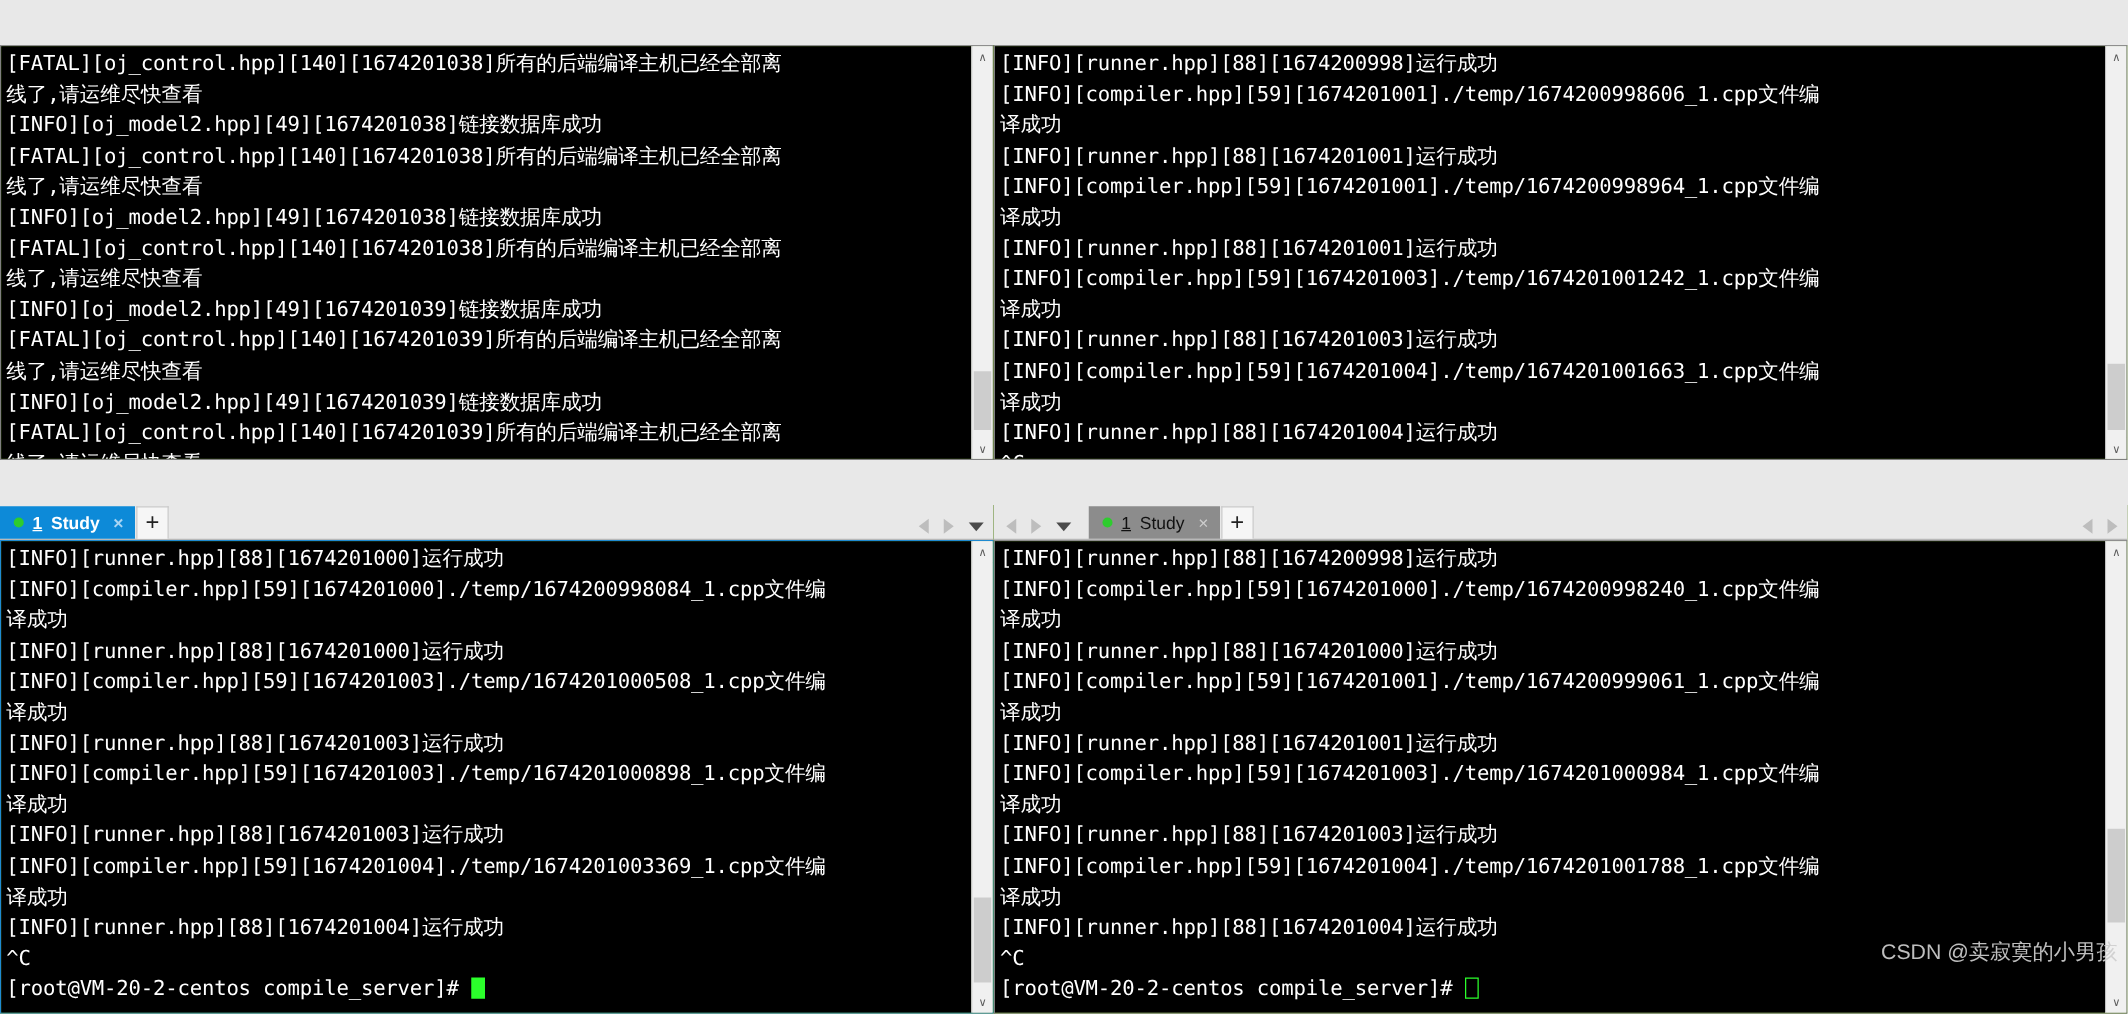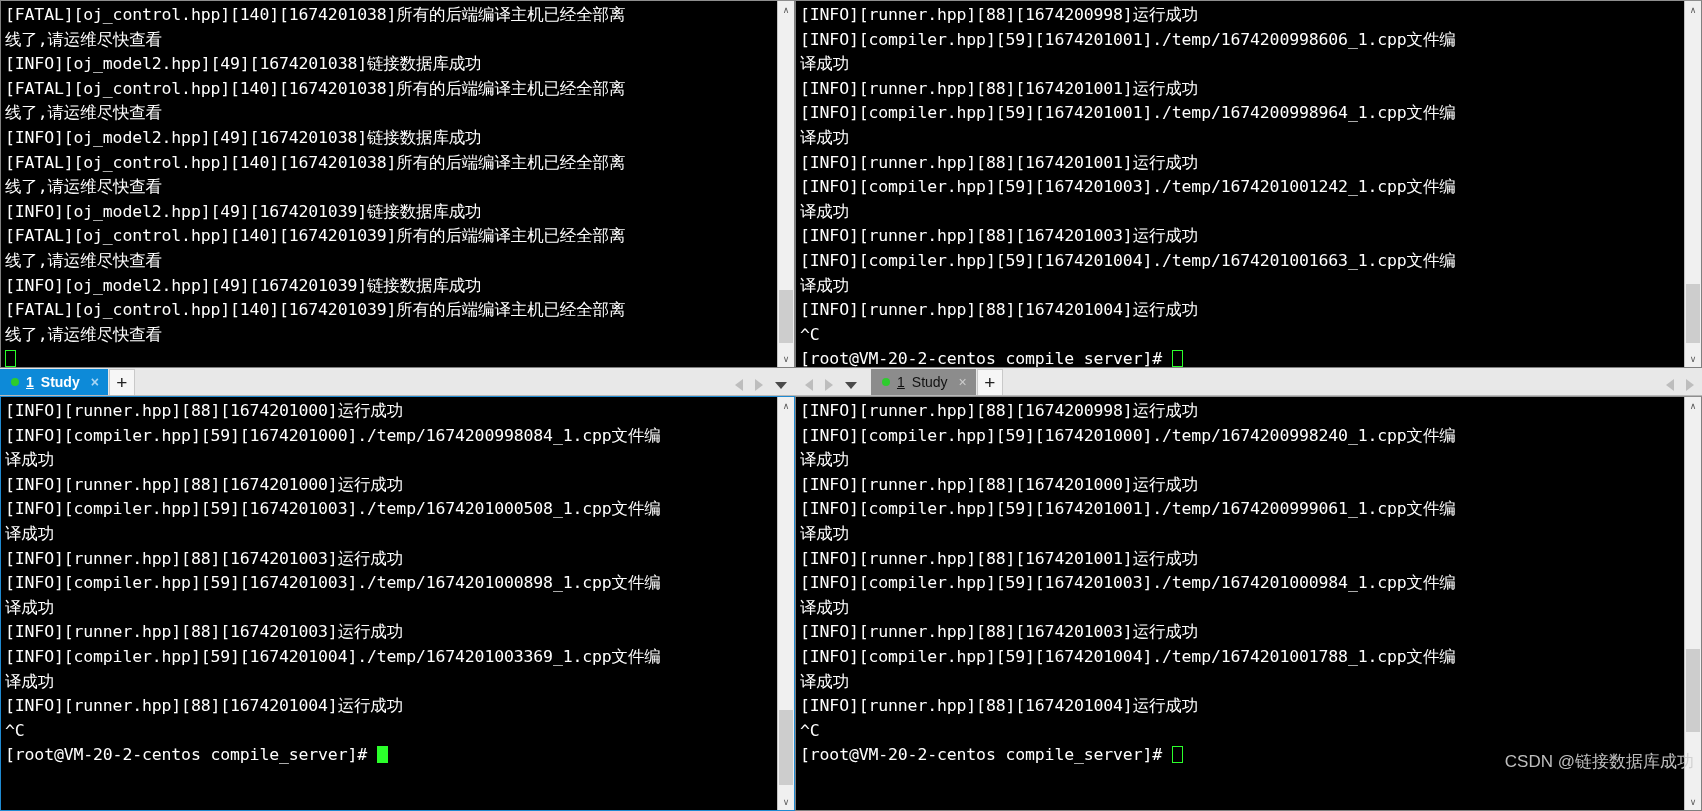--- a/index.html
+++ b/index.html
@@ -11,21 +11,21 @@
   }
 
   .grid {
     width: 1702px; height: 811px;
     display: grid;
     grid-template-columns: 795px 907px;
     grid-template-rows: 368px 443px;
   }
 
   
-  .quad { position: relative; overflow: hidden; background: #4d7c0f; display: flex; flex-direction: column; }
+  .quad { position: relative; overflow: hidden; background: #4d7c0f; display: flex; flex-direction: column; margin-top: 36px; }
 
   
   .tabstrip {
     height: 28px;
     background: #e8e8e8;
     display: flex;
     align-items: flex-end;
     position: relative;
     flex: 0 0 28px;
     border-bottom: 1px solid #b8b8b8;
@@ -199,16 +199,16 @@
     <div class="term-wrap">
       <div class="term" id="br-term"><div class="ln">[INFO][runner.hpp][88][1674200998]运行成功</div><div class="ln">[INFO][compiler.hpp][59][1674201000]./temp/1674200998240_1.cpp文件编</div><div class="ln">译成功</div><div class="ln">[INFO][runner.hpp][88][1674201000]运行成功</div><div class="ln">[INFO][compiler.hpp][59][1674201001]./temp/1674200999061_1.cpp文件编</div><div class="ln">译成功</div><div class="ln">[INFO][runner.hpp][88][1674201001]运行成功</div><div class="ln">[INFO][compiler.hpp][59][1674201003]./temp/1674201000984_1.cpp文件编</div><div class="ln">译成功</div><div class="ln">[INFO][runner.hpp][88][1674201003]运行成功</div><div class="ln">[INFO][compiler.hpp][59][1674201004]./temp/1674201001788_1.cpp文件编</div><div class="ln">译成功</div><div class="ln">[INFO][runner.hpp][88][1674201004]运行成功</div><div class="ln">^C</div><div class="ln"><span>[root@VM-20-2-centos compile_server]# </span><span class="cur-hollow"></span></div></div>
       <div class="sb">
         <div class="sb-btn">∧</div>
         <div class="sb-track">
           <div class="sb-thumb" style="top:62%;height:22%;"></div>
         </div>
         <div class="sb-btn">∨</div>
       </div>
     </div>
-    <div class="watermark">CSDN @链接数据库成功</div>
+    <div class="watermark">CSDN @卖寂寞的小男孩</div>
   </div>
 
 </div>
 
 </body></html>

